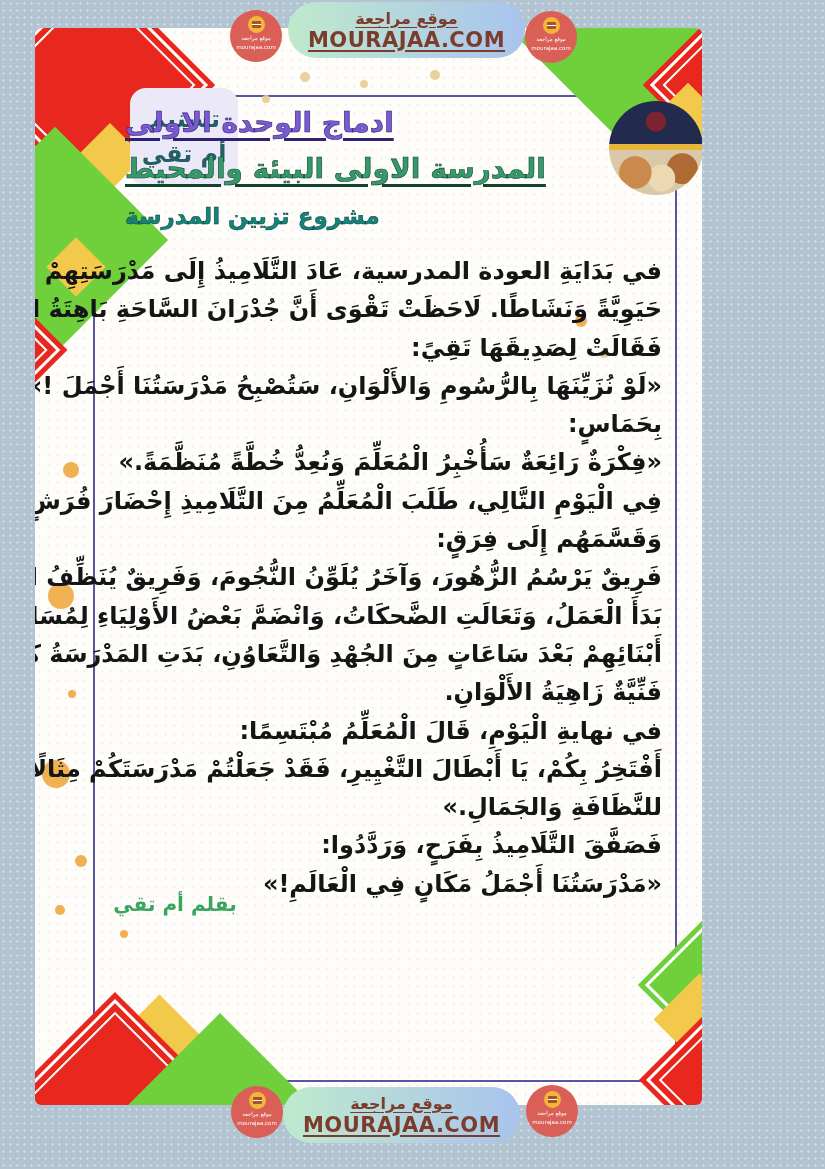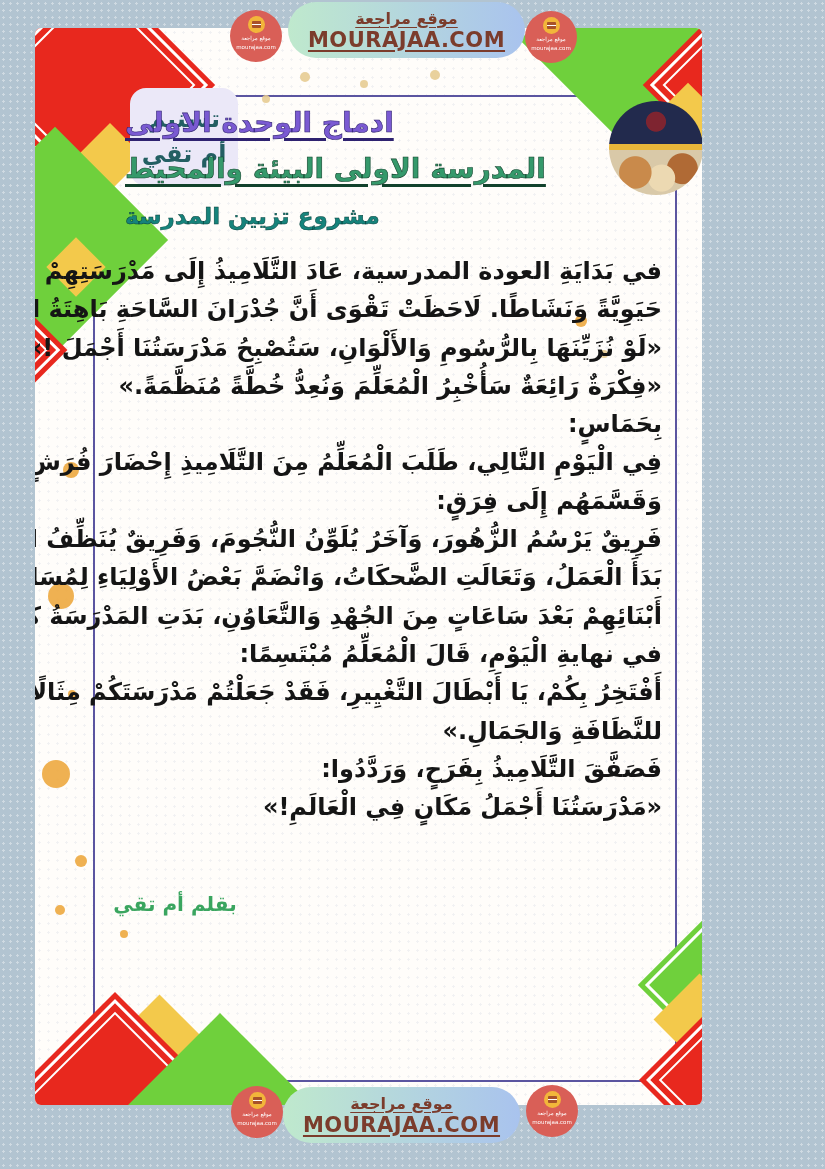--- a/index.html
+++ b/index.html
@@ -124,28 +124,30 @@
 
     <div class="titles">
       <div class="t1">ادماج الوحدة الاولى</div>
       <div class="t2">المدرسة الاولى البيئة والمحيط</div>
       <div class="t3">مشروع تزيين المدرسة</div>
     </div>
 
     <div class="story">
       <div class="ln">في بَدَايَةِ العودة المدرسية، عَادَ التَّلَامِيذُ إِلَى مَدْرَسَتِهِمْ وَهُم مُمْتَلِئُونَ</div>
       <div class="ln">حَيَوِيَّةً وَنَشَاطًا. لَاحَظَتْ تَقْوَى أَنَّ جُدْرَانَ السَّاحَةِ بَاهِتَةُ الأَلْوَانِ،</div>
+      <div class="ln">فَقَالَتْ لِصَدِيقَهَا تَقِيً:</div>
       <div class="ln">«لَوْ نُزَيِّنَهَا بِالرُّسُومِ وَالأَلْوَانِ، سَتُصْبِحُ مَدْرَسَتُنَا أَجْمَلَ !». فَأَجَابَهَا تَقِيٌّ</div>
+      <div class="ln">بِحَمَاسٍ:</div>
       <div class="ln">«فِكْرَةٌ رَائِعَةٌ سَأُخْبِرُ الْمُعَلِّمَ وَنُعِدُّ خُطَّةً مُنَظَّمَةً.»</div>
-      <div class="ln">بِحَمَاسٍ:</div>
       <div class="ln">فِي الْيَوْمِ التَّالِي، طَلَبَ الْمُعَلِّمُ مِنَ التَّلَامِيذِ إِحْضَارَ فُرَشٍ وَأَلْوَانٍ،</div>
       <div class="ln">وَقَسَّمَهُم إِلَى فِرَقٍ:</div>
       <div class="ln">فَرِيقٌ يَرْسُمُ الزُّهُورَ، وَآخَرُ يُلَوِّنُ النُّجُومَ، وَفَرِيقٌ يُنَظِّفُ الساحة.</div>
       <div class="ln">بَدَأَ الْعَمَلُ، وَتَعَالَتِ الضَّحكَاتُ، وَانْضَمَّ بَعْضُ الأَوْلِيَاءِ لِمُسَاعَدَةِ</div>
       <div class="ln">أَبْنَائِهِمْ بَعْدَ سَاعَاتٍ مِنَ الجُهْدِ وَالتَّعَاوُنِ، بَدَتِ المَدْرَسَةُ كَأَنَّهَا لَوْحَةٌ</div>
+      <div class="ln">فَنِّيَّةٌ زَاهِيَةُ الأَلْوَانِ.</div>
       <div class="ln">في نهايةِ الْيَوْمِ، قَالَ الْمُعَلِّمُ مُبْتَسِمًا:</div>
       <div class="ln">أَفْتَخِرُ بِكُمْ، يَا أَبْطَالَ التَّغْيِيرِ، فَقَدْ جَعَلْتُمْ مَدْرَسَتَكُمْ مِثَالًا</div>
       <div class="ln">للنَّظَافَةِ وَالجَمَالِ.»</div>
       <div class="ln">فَصَفَّقَ التَّلَامِيذُ بِفَرَحٍ، وَرَدَّدُوا:</div>
       <div class="ln">«مَدْرَسَتُنَا أَجْمَلُ مَكَانٍ فِي الْعَالَمِ!»</div>
     </div>
 
     <div class="byline">بقلم أم تقي</div>
   </div>
 

